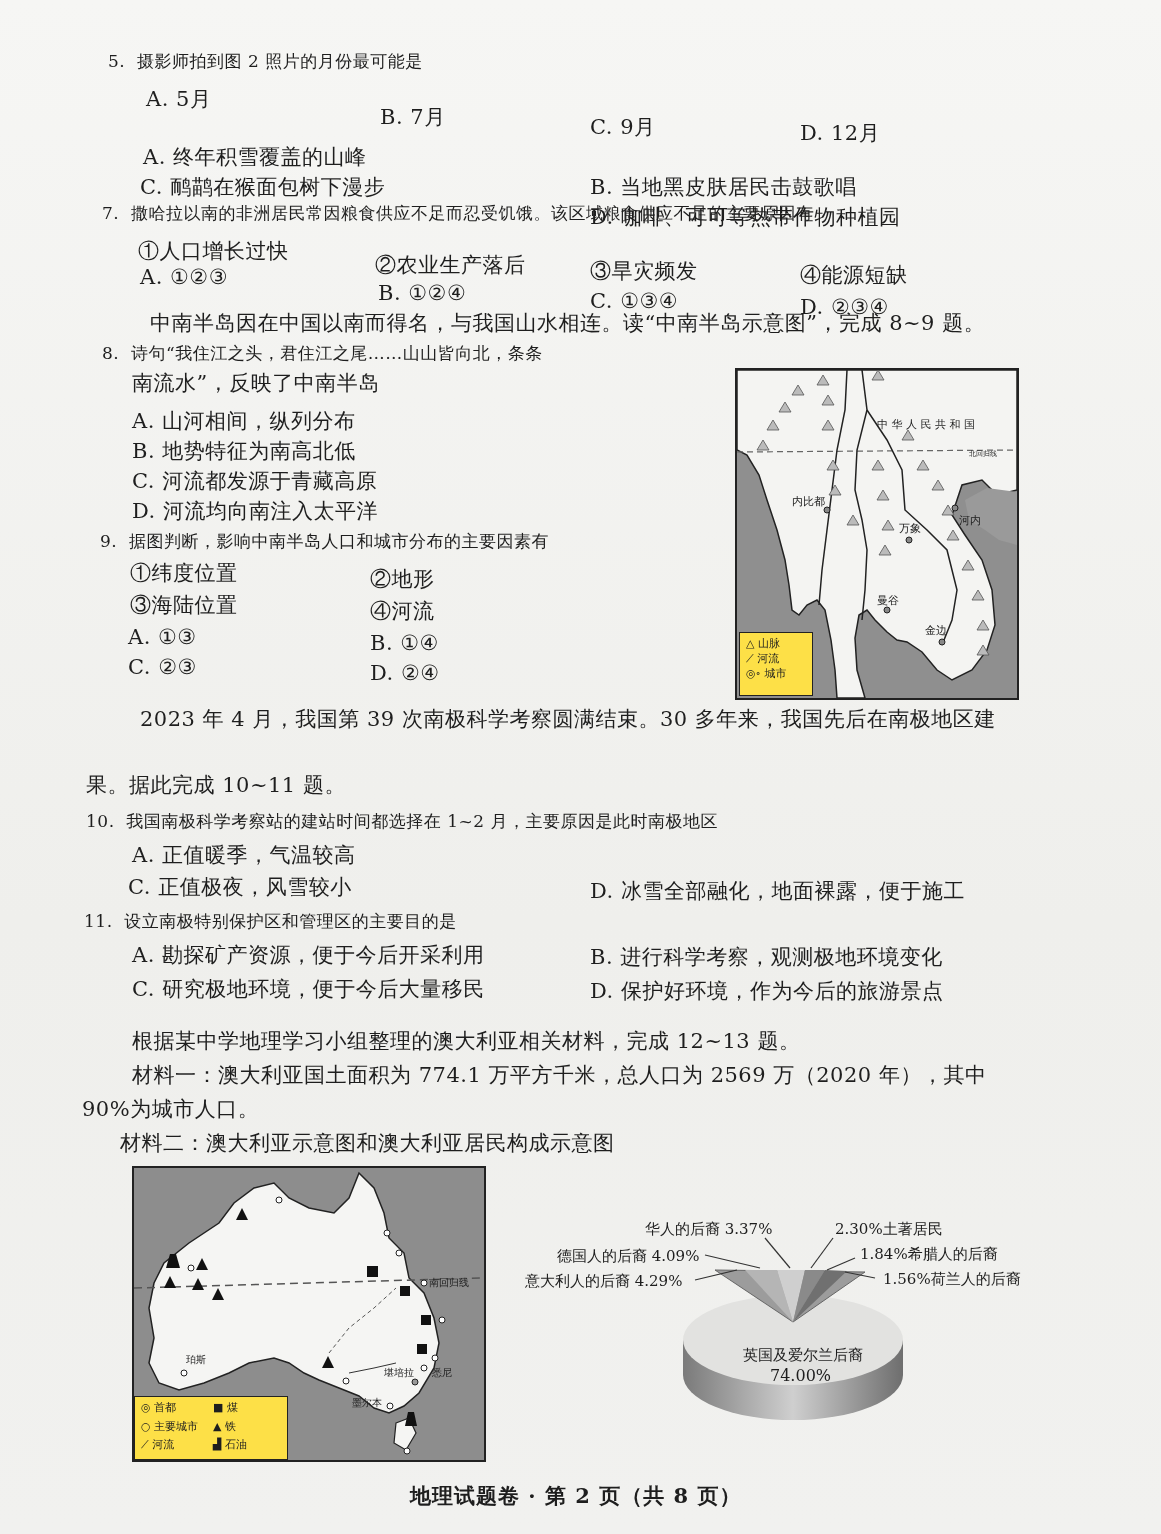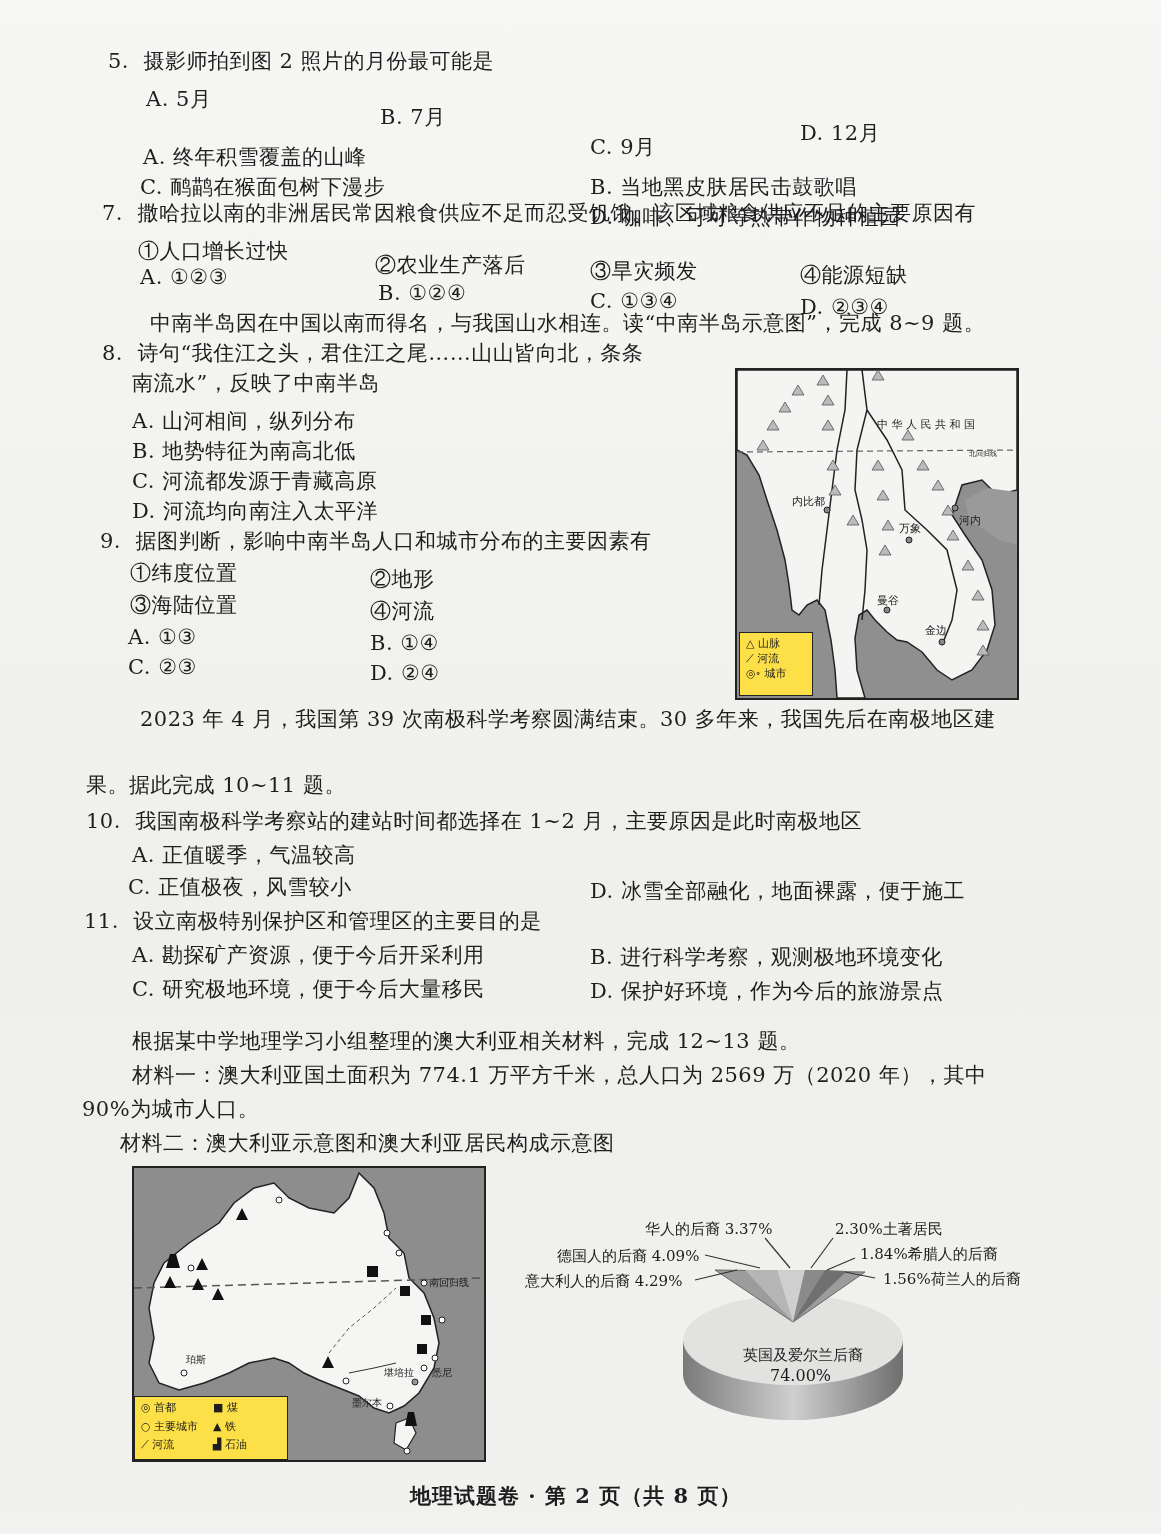--- a/index.html
+++ b/index.html
@@ -1,38 +1,38 @@
 <!DOCTYPE html>
 <html><head>
 <meta charset="utf-8">
 <style>
   html,body{margin:0;padding:0;}
   body{width:1161px;height:1534px;background:#f3f3f1;position:relative;overflow:hidden;
     font-family:"DejaVu Serif","Liberation Serif",serif;color:#1e1e1e;}
   .page{position:absolute;left:0;top:0;width:1161px;height:1534px;
     background:linear-gradient(180deg,#f6f6f4 0%,#efefec 60%,#f1f1ef 100%);}
   .t{position:absolute;white-space:nowrap;font-size:21px;line-height:26px;letter-spacing:0.5px;}
-  .q{font-size:21px;}
+  .q{font-size:17px;}
   .box{position:absolute;border:2px solid #222;background:#fafafa;overflow:hidden;}
   .legend{position:absolute;border:1.5px solid #222;background:#fde047;font-size:11px;line-height:15px;padding:3px 6px;}
   .footer{position:absolute;left:410px;top:1482px;font-size:21px;letter-spacing:1px;font-weight:bold;}
   .pie-label{position:absolute;font-size:15px;white-space:nowrap;font-family:"DejaVu Serif",serif;}
 </style>
 </head>
 <body>
 
 <div class="page">
 
   <div class="t q" style="left:108px;top:48px;">
     <span>5.</span>&nbsp;
     <span>摄影师拍到图 2 照片的月份最可能是</span>
   </div>
   <div class="t" style="left:146px;top:86px;text-align:right;">A. 5月</div>
   <div class="t" style="left:380px;top:104px;">B. 7月</div>
-  <div class="t" style="left:590px;top:114px;margin-top:20px;">C. 9月</div>
+  <div class="t" style="left:590px;top:114px;">C. 9月</div>
   <div class="t" style="left:800px;top:120px;">D. 12月</div>
 
   <div class="t" style="left:143px;top:144px;">A. 终年积雪覆盖的山峰</div>
   <div class="t" style="left:590px;top:174px;">B. 当地黑皮肤居民击鼓歌唱</div>
   <div class="t" style="left:140px;top:174px;">C. 鸸鹋在猴面包树下漫步</div>
   <div class="t" style="left:590px;top:204px;">D. 咖啡、可可等热带作物种植园</div>
 
   <div class="t q" style="left:102px;top:200px;">
     <span>7.</span>&nbsp;
     <span>撒哈拉以南的非洲居民常因粮食供应不足而忍受饥饿。该区域粮食供应不足的主要原因有</span>

